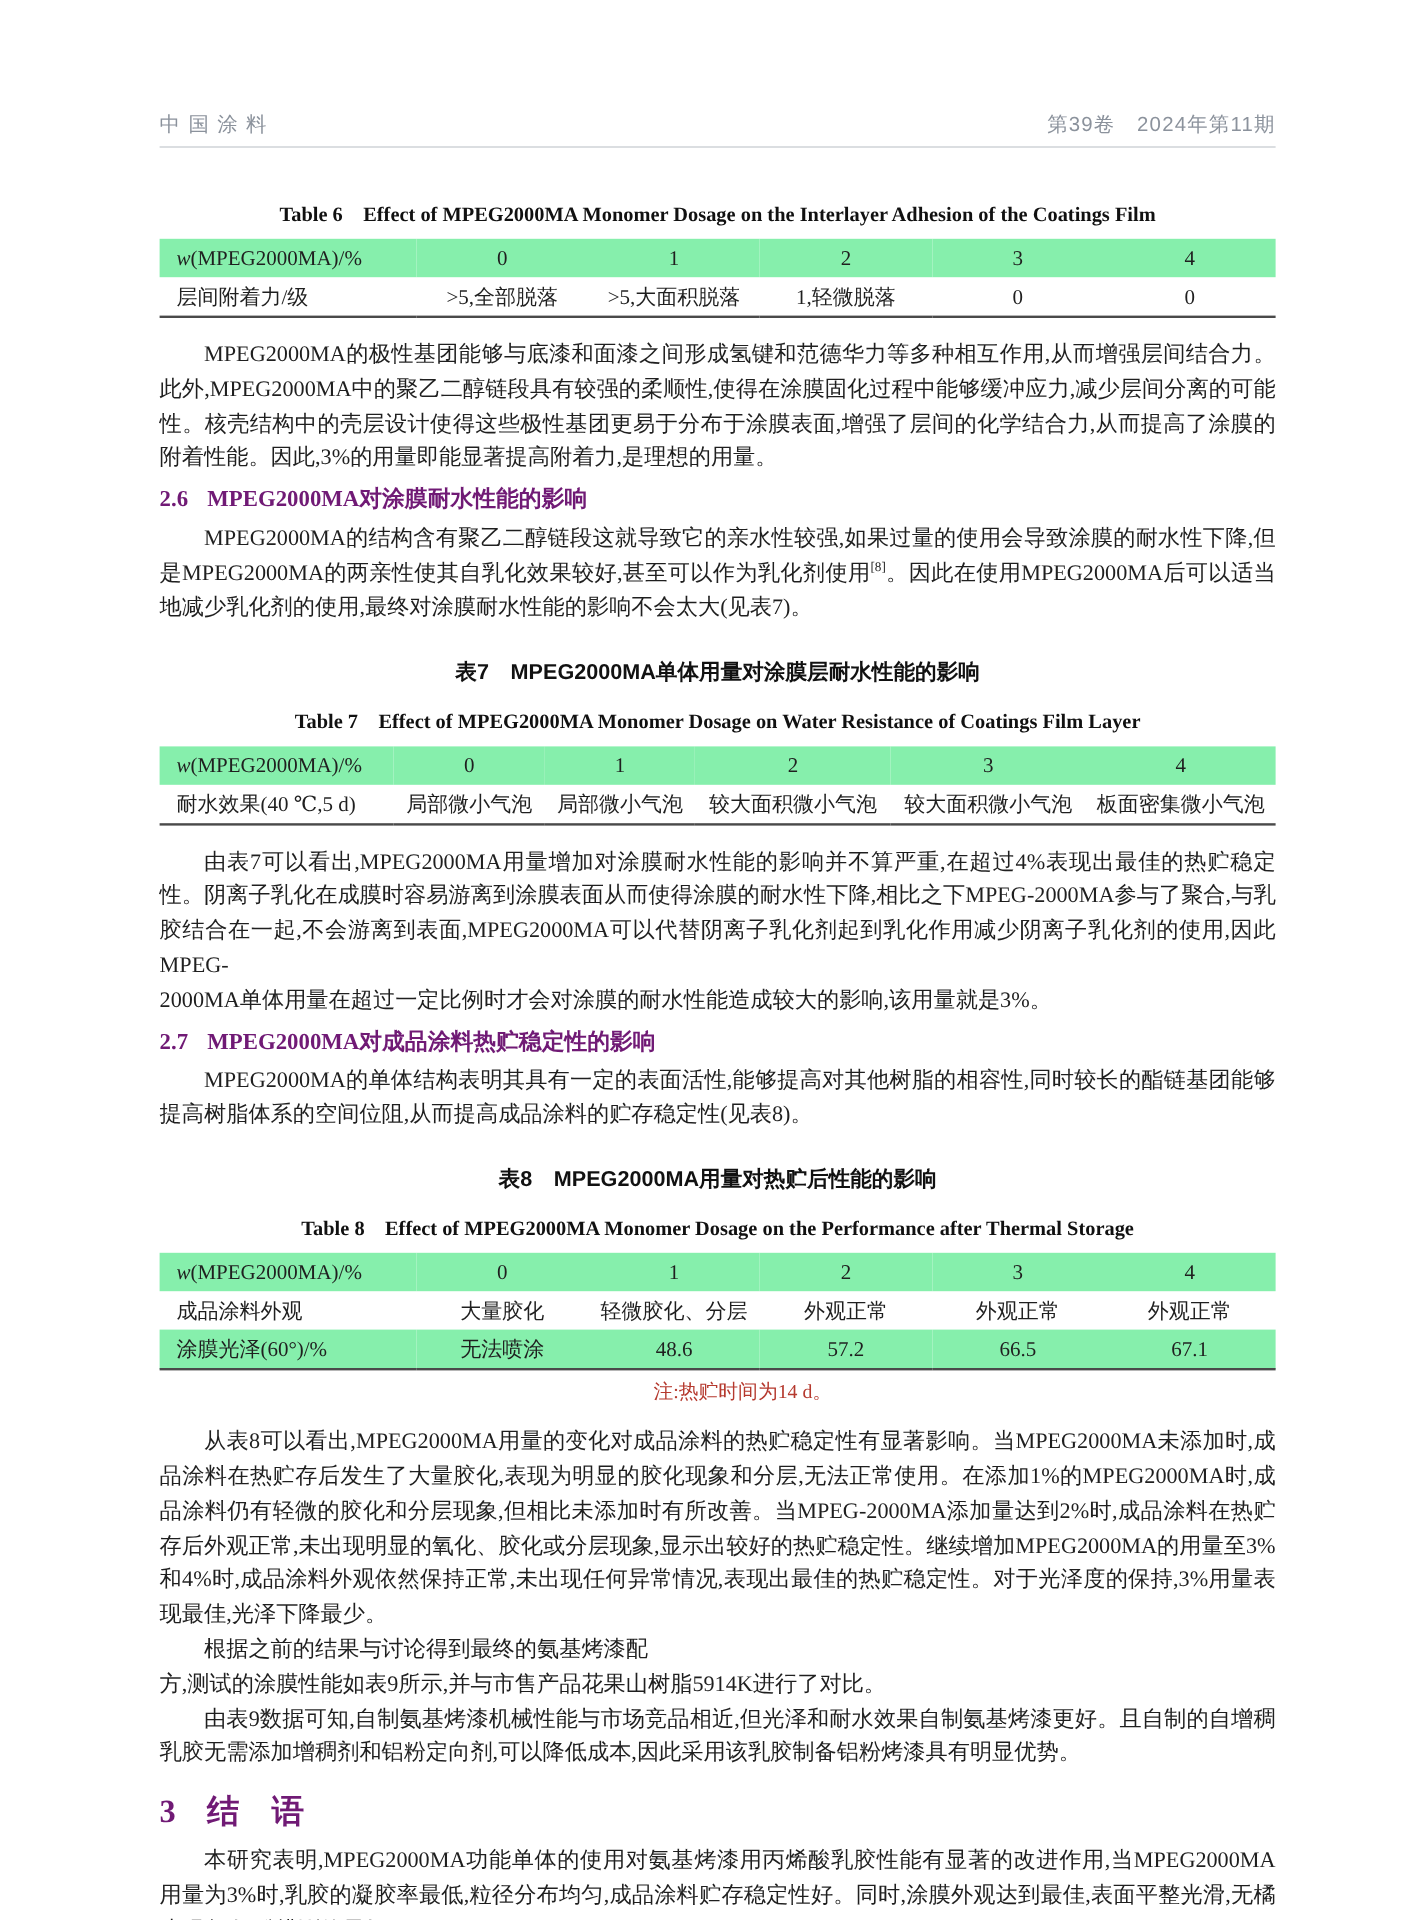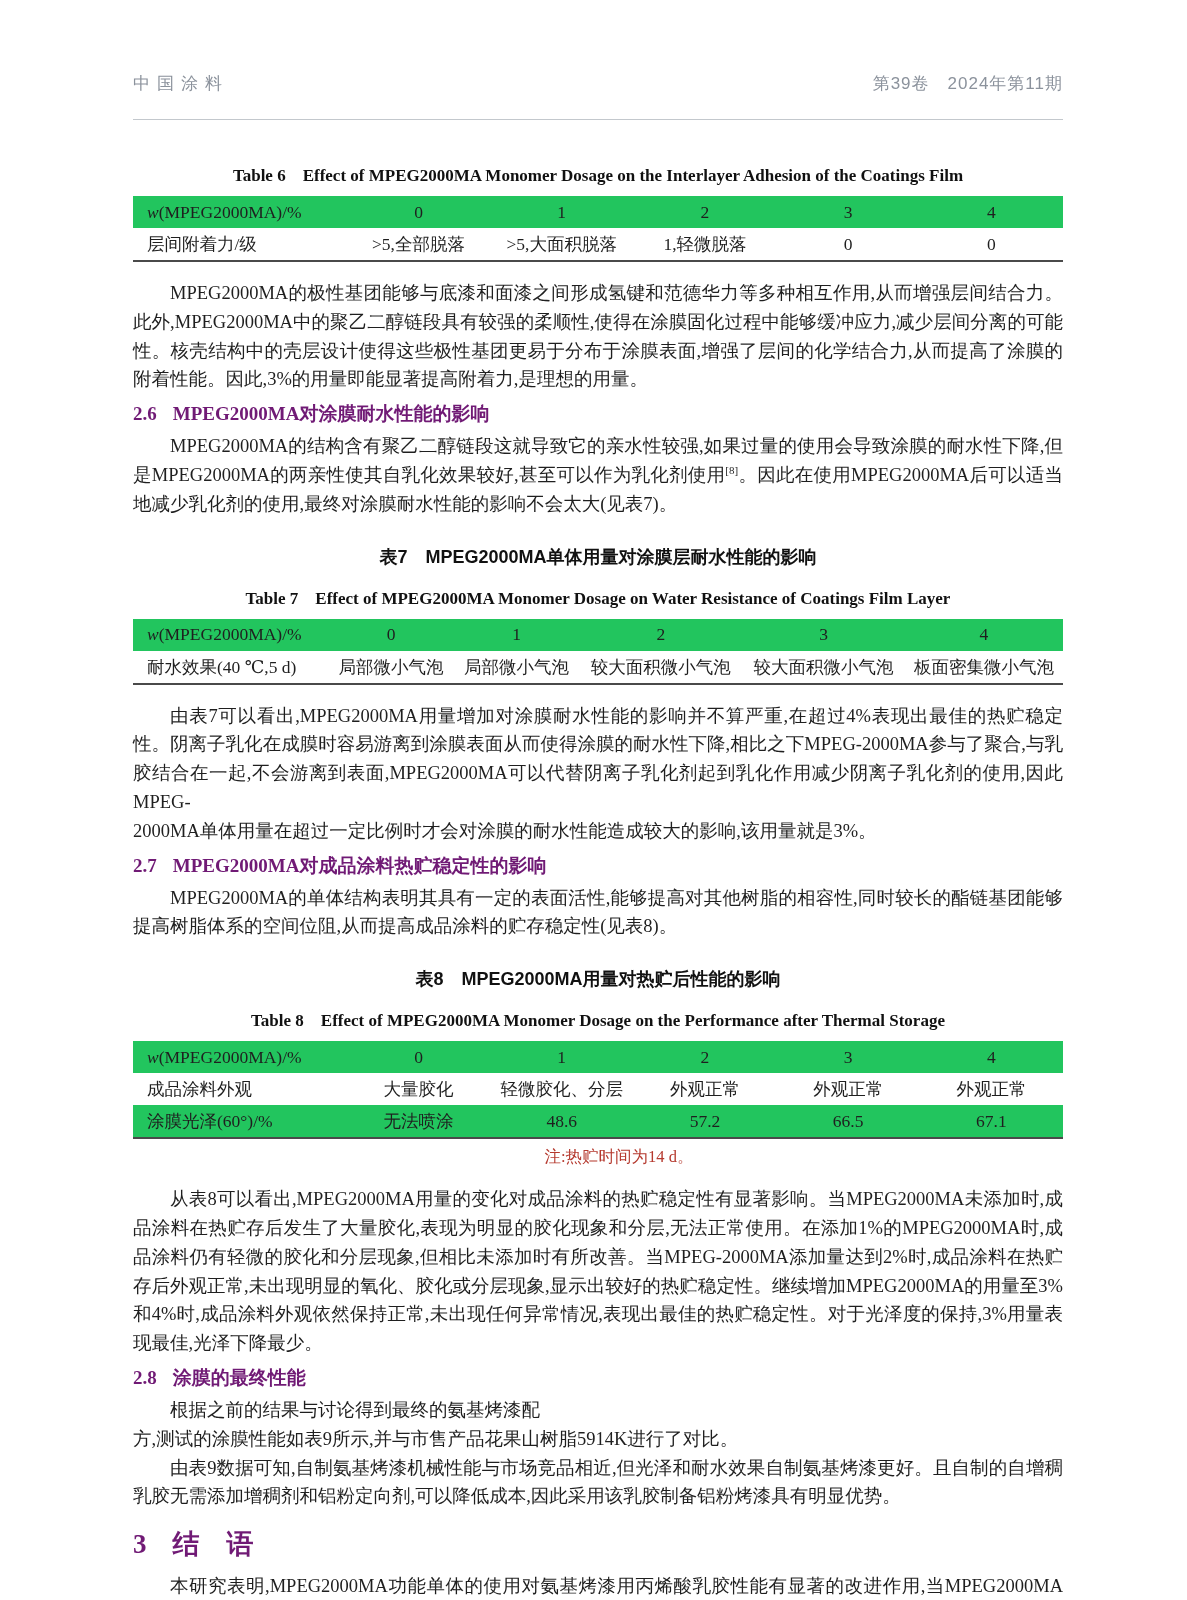--- a/index.html
+++ b/index.html
@@ -6,39 +6,39 @@
   body { width:1187px; height:1600px; font-family:"Liberation Serif","DejaVu Serif",serif; color:#1f1f1f; }
   .page {
     box-sizing:border-box; width:1187px; height:1600px;
     padding:72px 124px 38px 133px;
     display:flex; flex-direction:column; overflow:hidden;
   }
 
   
   .page-header {
     display:flex; justify-content:space-between; align-items:flex-end;
-    border-bottom:1px solid #c3c8cd; padding-bottom:24px;
+    border-bottom:1px solid #c3c8cd; padding-bottom:7px;
     color:#8b929c; font-family:"Liberation Sans","DejaVu Sans",sans-serif; font-size:17px;
   }
   .journal-name { letter-spacing:7px; }
-  .issue-info { letter-spacing:1px; }
+  .issue-info { letter-spacing:1px;margin-top:20px; }
 
   
   .table-block { margin-top:26px; text-align:center; }
   .tbl-title-zh {
     font-family:"Liberation Sans","DejaVu Sans",sans-serif;
     font-weight:bold; font-size:18px; line-height:24px; color:#111;
   }
   .tbl-title-en {
     font-family:"Liberation Serif","DejaVu Serif",serif;
     font-weight:bold; font-size:17px; line-height:24px; margin-top:18px; color:#111;
   }
   table.data-table { width:100%; border-collapse:collapse; margin-top:8px; font-size:17.5px; border-bottom:2px solid #4a4a4a; }
   table.data-table td, table.data-table th { font-weight:normal; padding:4px 2px; height:24px; text-align:center; }
-  .row-pink { background:#22c55e; }
+  .row-pink { background:#86efac; }
   .cell-label { text-align:left !important; padding-left:14px !important; white-space:nowrap; }
   .w-it { font-style:italic; }
   .tbl-note {
     color:#b5392e; font-size:16.5px; text-align:center;
     margin-top:7px; padding-left:42px; line-height:22px;
   }
 
   
   .cols { display:grid; grid-template-columns:1fr; column-gap:30px; margin-top:17px; }
   .col p { margin:0; font-size:18.5px; line-height:28.8px; text-align:justify; }
@@ -173,21 +173,20 @@
         <td>67.1</td>
       </tr>
     </tbody>
       </table>
     <div class="tbl-note">注:热贮时间为14 d。</div>
   </div>
 
   <div class="cols">
     <div class="col">
       <p class="indent">从表8可以看出,MPEG2000MA用量的变化对成品涂料的热贮稳定性有显著影响。当MPEG2000MA未添加时,成品涂料在热贮存后发生了大量胶化,表现为明显的胶化现象和分层,无法正常使用。在添加1%的MPEG2000MA时,成品涂料仍有轻微的胶化和分层现象,但相比未添加时有所改善。当MPEG-2000MA添加量达到2%时,成品涂料在热贮存后外观正常,未出现明显的氧化、胶化或分层现象,显示出较好的热贮稳定性。继续增加MPEG2000MA的用量至3%和4%时,成品涂料外观依然保持正常,未出现任何异常情况,表现出最佳的热贮稳定性。对于光泽度的保持,3%用量表现最佳,光泽下降最少。</p>
-      <h3 class="sec-h"><span class="sec-num">2.8</span><span class="sec-title">涂膜的最终性能</span></h3>
       <p class="indent">根据之前的结果与讨论得到最终的氨基烤漆配</p>
     </div>
     <div class="col">
       <p>方,测试的涂膜性能如表9所示,并与市售产品花果山树脂5914K进行了对比。</p>
       <p class="indent">由表9数据可知,自制氨基烤漆机械性能与市场竞品相近,但光泽和耐水效果自制氨基烤漆更好。且自制的自增稠乳胶无需添加增稠剂和铝粉定向剂,可以降低成本,因此采用该乳胶制备铝粉烤漆具有明显优势。</p>
       <h3 class="sec-h big"><span class="sec-num">3</span><span class="sec-title">结　语</span></h3>
       <p class="indent">本研究表明,MPEG2000MA功能单体的使用对氨基烤漆用丙烯酸乳胶性能有显著的改进作用,当MPEG2000MA用量为3%时,乳胶的凝胶率最低,粒径分布均匀,成品涂料贮存稳定性好。同时,涂膜外观达到最佳,表面平整光滑,无橘皮现象,银粉排列效果好,</p>
     </div>
   </div>
 

